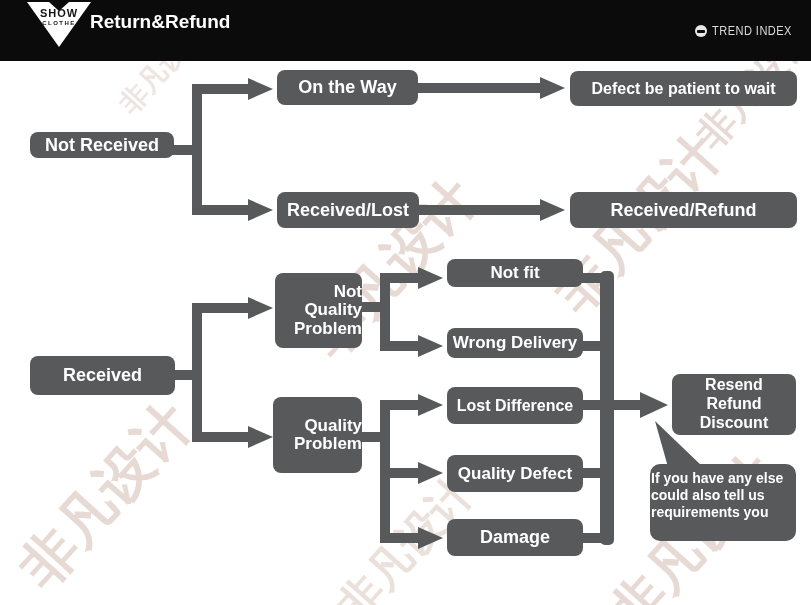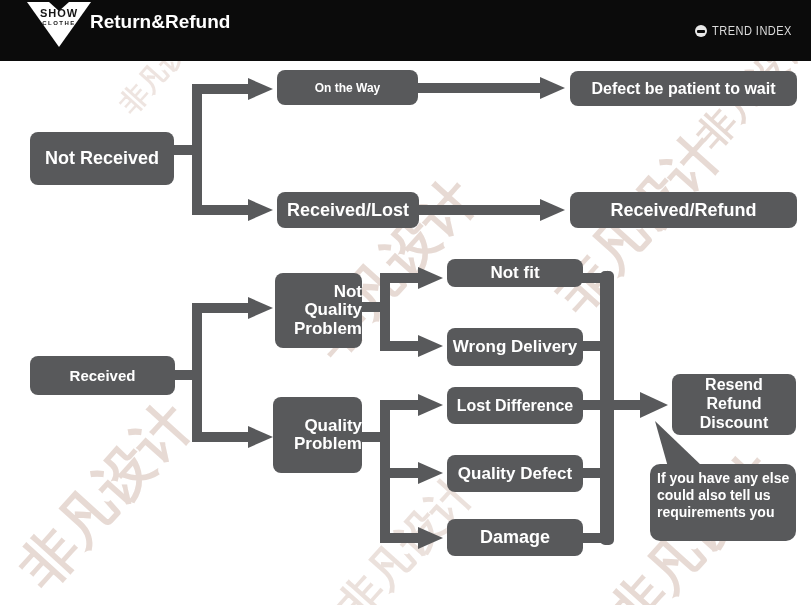--- a/index.html
+++ b/index.html
@@ -39,21 +39,21 @@
     border-left:28px solid #58595b;}
   .node{
     position:absolute;background:#58595b;color:#ffffff;border-radius:8px;z-index:2;
     display:flex;align-items:center;justify-content:center;text-align:center;
     font-weight:700;white-space:nowrap;
   }
   .node.left-al{justify-content:flex-start;text-align:right;white-space:normal;line-height:1.08;}
   .node.multi{flex-direction:column;white-space:normal;line-height:1.18;}
   .bubble{
     position:absolute;background:#58595b;color:#ffffff;border-radius:10px;z-index:2;
-    font-weight:700;line-height:1.22;padding:6px 7px;box-sizing:border-box;
+    font-weight:700;line-height:1.22;padding:6px 1px;box-sizing:border-box;
   }
   .bubble .bl{white-space:nowrap;}
   .bubble-tail{position:absolute;left:653px;top:421px;width:50px;height:46px;background:#58595b;
     clip-path:polygon(4% 0,30% 100%,100% 100%);z-index:2;}
 </style>
 </head>
 <body>
 
 <div id="stage">
 
@@ -83,34 +83,34 @@
   <div class="line" style="left:192px;top:84px;width:10px;height:131px;border-radius:4px;"></div>
   <div class="line" style="left:192px;top:84px;width:58px;height:10px;"></div>
   <div class="arrow" style="left:248px;top:78px;"></div>
   <div class="line" style="left:192px;top:205px;width:58px;height:10px;"></div>
   <div class="arrow" style="left:248px;top:199px;"></div>
   <div class="line" style="left:418px;top:83px;width:124px;height:10px;"></div>
   <div class="arrow" style="left:540px;top:77px;"></div>
   <div class="line" style="left:419px;top:205px;width:123px;height:10px;"></div>
   <div class="arrow" style="left:540px;top:199px;"></div>
 
-  <div class="node" style="left:30px;top:132px;width:144px;height:53px;font-size:18px;">Not Received</div>
-  <div class="node" style="left:277px;top:70px;width:141px;height:35px;font-size:12px;">On the Way</div>
+  <div class="node" style="left:30px;top:132px;width:144px;height:26px;font-size:18px;">Not Received</div>
+  <div class="node" style="left:277px;top:70px;width:141px;height:35px;font-size:18px;">On the Way</div>
   <div class="node" style="left:570px;top:71px;width:227px;height:35px;font-size:16px;">Defect be patient to wait</div>
   <div class="node" style="left:277px;top:192px;width:142px;height:36px;font-size:18px;">Received/Lost</div>
   <div class="node" style="left:570px;top:192px;width:227px;height:36px;font-size:18px;">Received/Refund</div>
 
   <div class="line" style="left:173px;top:370px;width:26px;height:10px;"></div>
   <div class="line" style="left:192px;top:303px;width:10px;height:139px;border-radius:4px;"></div>
   <div class="line" style="left:192px;top:303px;width:58px;height:10px;"></div>
   <div class="arrow" style="left:248px;top:297px;"></div>
   <div class="line" style="left:192px;top:432px;width:58px;height:10px;"></div>
   <div class="arrow" style="left:248px;top:426px;"></div>
 
-  <div class="node" style="left:30px;top:356px;width:145px;height:39px;font-size:15px;">Received</div>
+  <div class="node" style="left:30px;top:356px;width:145px;height:39px;font-size:18px;">Received</div>
 
   <div class="line" style="left:359px;top:302px;width:28px;height:10px;"></div>
   <div class="line" style="left:380px;top:273px;width:10px;height:78px;border-radius:4px;"></div>
   <div class="line" style="left:380px;top:273px;width:40px;height:10px;"></div>
   <div class="arrow" style="left:418px;top:267px;"></div>
   <div class="line" style="left:380px;top:341px;width:40px;height:10px;"></div>
   <div class="arrow" style="left:418px;top:335px;"></div>
 
   <div class="node left-al" style="left:275px;top:273px;width:87px;height:75px;font-size:17px;padding-left:10px;box-sizing:border-box;">Not Quality Problem</div>
 
@@ -119,21 +119,21 @@
   <div class="line" style="left:380px;top:400px;width:40px;height:10px;"></div>
   <div class="arrow" style="left:418px;top:394px;"></div>
   <div class="line" style="left:380px;top:468px;width:40px;height:10px;"></div>
   <div class="arrow" style="left:418px;top:462px;"></div>
   <div class="line" style="left:380px;top:533px;width:40px;height:10px;"></div>
   <div class="arrow" style="left:418px;top:527px;"></div>
 
   <div class="node left-al" style="left:273px;top:397px;width:89px;height:76px;font-size:17px;padding-left:10px;box-sizing:border-box;">Quality Problem</div>
 
   <div class="node" style="left:447px;top:259px;width:136px;height:28px;font-size:17px;">Not fit</div>
-  <div class="node" style="left:447px;top:328px;width:136px;height:38px;font-size:17px;">Wrong Delivery</div>
+  <div class="node" style="left:447px;top:328px;width:136px;height:30px;font-size:17px;">Wrong Delivery</div>
   <div class="node" style="left:447px;top:387px;width:136px;height:37px;font-size:16px;">Lost Difference</div>
   <div class="node" style="left:447px;top:455px;width:136px;height:37px;font-size:17px;">Quality Defect</div>
   <div class="node" style="left:447px;top:519px;width:136px;height:37px;font-size:18px;">Damage</div>
 
   <div class="line" style="left:578px;top:273px;width:26px;height:10px;"></div>
   <div class="line" style="left:578px;top:341px;width:26px;height:10px;"></div>
   <div class="line" style="left:578px;top:400px;width:36px;height:10px;"></div>
   <div class="line" style="left:578px;top:468px;width:26px;height:10px;"></div>
   <div class="line" style="left:578px;top:533px;width:26px;height:10px;"></div>
   <div class="line" style="left:600px;top:271px;width:14px;height:274px;border-radius:5px;"></div>

